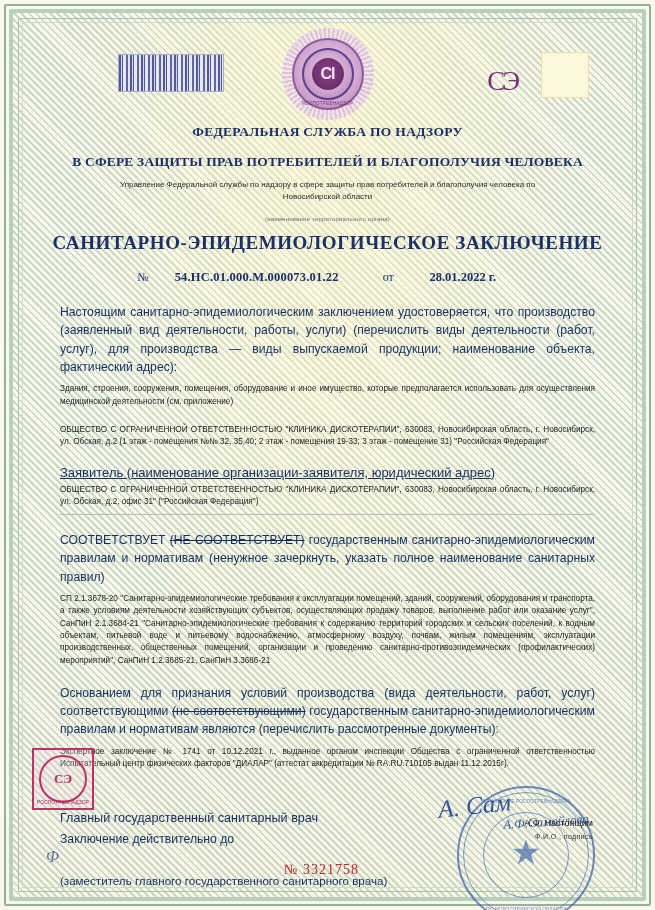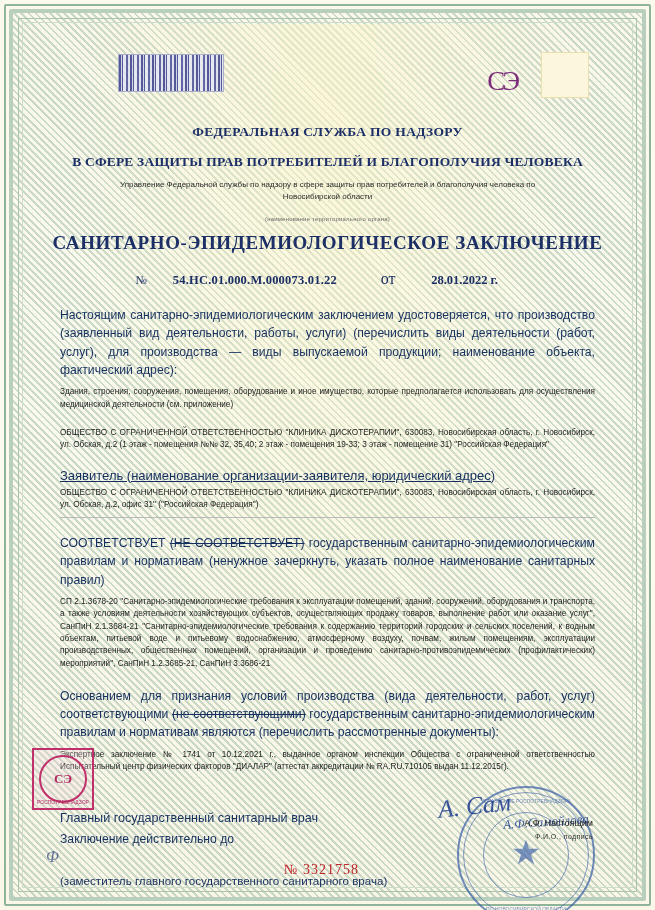--- a/index.html
+++ b/index.html
@@ -195,21 +195,21 @@
     color: #1c2f66;
   }
   .num-label { font-size: 12px; padding-right: 10px; }
   .num-value {
     font-size: 12.5px;
     font-weight: bold;
     letter-spacing: .2px;
     min-width: 196px;
     text-align: center;
   }
-  .num-ot { font-size: 16px; padding: 0 14px 0 28px; }
+  .num-ot { font-size: 12px; padding: 0 14px 0 28px; }
   .num-date {
     font-size: 12.5px;
     font-weight: bold;
     min-width: 110px;
     text-align: center;
   }
 
   
   .p-main {
     margin: 18px 34px 0 34px;
@@ -395,20 +395,27 @@
   <div class="frame-mid"></div>
   <div class="frame-inner"></div>
   <div class="frame-inner2"></div>
   <div class="paper-tint"></div>
 
   <div class="content">
 
     <div class="header-band">
       <div class="barcode"></div>
 
+      <div class="emblem">
+        <div class="ring"></div>
+        <div class="ring2"></div>
+        <div class="ring3"></div>
+        <div class="core">Cl</div>
+        <div class="micro">РОСПОТРЕБНАДЗОР</div>
+      </div>
 
       <div class="ce-mark">СЭ</div>
       <div class="blank-box"></div>
     </div>
 
     <div class="title1">ФЕДЕРАЛЬНАЯ СЛУЖБА ПО НАДЗОРУ</div>
     <div class="title2">В СФЕРЕ ЗАЩИТЫ ПРАВ ПОТРЕБИТЕЛЕЙ И БЛАГОПОЛУЧИЯ ЧЕЛОВЕКА</div>
 
     <div class="org-line">Управление Федеральной службы по надзору в сфере защиты прав потребителей и благополучия человека по Новосибирской области</div>
     <div class="org-hint">(наименование территориального органа)</div>

